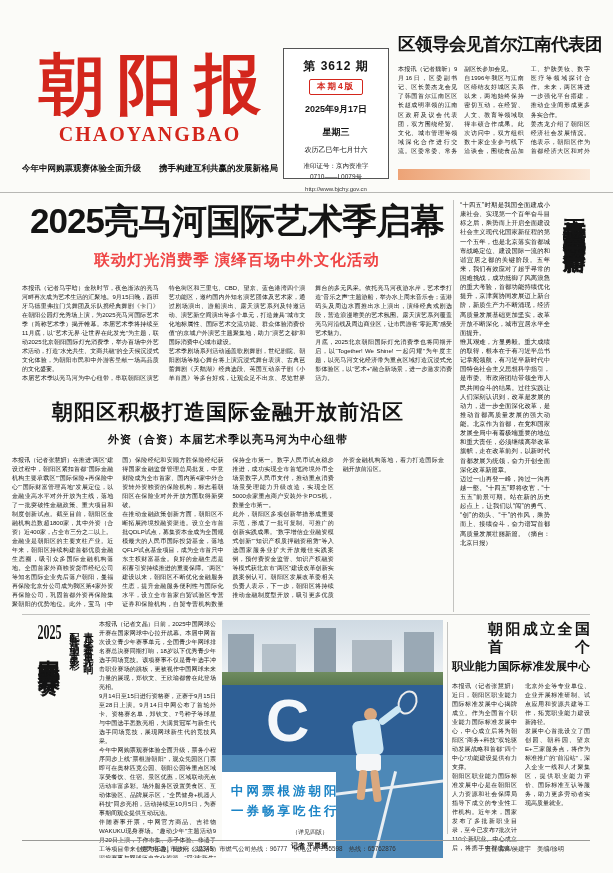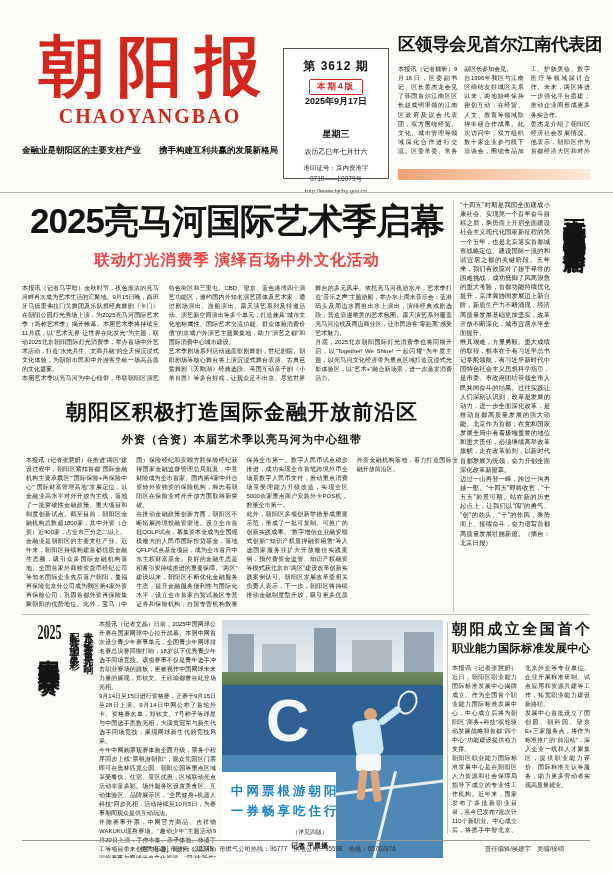--- a/index.html
+++ b/index.html
@@ -1,50 +1,50 @@
 <!DOCTYPE html>
 <html lang="zh"><head>
 <meta charset="utf-8">
 <style>
   html,body{margin:0;padding:0;background:#d9d9d6;font-family:"Liberation Sans","DejaVu Sans",sans-serif;}
   .page{position:relative;width:613px;height:873px;margin:0 auto;background:#fbfbf8;color:#141414;overflow:hidden;}
   .justify{text-align:justify;}
   .pre{white-space:pre-line;}
 
   
-  .masthead{position:absolute;left:22px;top:32px;width:256px;}
+  .masthead{position:absolute;left:22px;top:50px;width:256px;}
   .mast-title{font-family:"Liberation Serif","DejaVu Serif",serif;font-weight:900;font-size:66px;line-height:1.05;color:#d3261c;text-align:center;letter-spacing:12px;text-indent:12px;}
   .mast-pinyin{font-family:"Liberation Serif","DejaVu Serif",serif;font-weight:700;font-size:20px;color:#d3261c;text-align:center;letter-spacing:2px;margin-top:4px;}
   .mast-org{display:flex;justify-content:space-between;font-size:8.5px;font-weight:700;margin-top:17px;white-space:nowrap;}
 
   .issue-box{position:absolute;left:283px;top:48px;width:106px;height:131px;border:1px solid #555;box-sizing:border-box;text-align:center;padding-top:9px;background:#fff;}
   .issue-no{font-size:12px;font-weight:800;letter-spacing:1px;}
   .issue-pages{display:inline-block;border:1px solid #d3261c;color:#d3261c;font-size:8.5px;font-weight:700;letter-spacing:2px;padding:1px 7px;border-radius:2px;}
-  .issue-date{font-size:9px;font-weight:700;margin-top:0;}
-  .issue-weekday{font-size:9px;font-weight:700;margin-top:20px;}
+  .issue-date{font-size:9px;font-weight:700;margin-top:8px;}
+  .issue-weekday{font-size:9px;font-weight:700;margin-top:10px;}
   .issue-lunar{font-size:7px;margin-top:6px;}
   .issue-license{font-size:6.5px;margin-top:7px;color:#222;}
   .issue-license-no{font-size:6.5px;margin-top:2px;color:#222;}
   .issue-url{font-size:6px;margin-top:4px;color:#333;}
 
   .tr-article{position:absolute;left:398px;top:32px;width:192px;}
   .tr-headline{font-family:"Liberation Serif","DejaVu Serif",serif;font-size:17.5px;font-weight:900;white-space:nowrap;letter-spacing:-0.5px;}
   .tr-body{margin-top:9px;height:97px;column-count:3;column-gap:7px;column-fill:auto;font-size:6px;line-height:1.52;overflow:hidden;}
   .tr-bar{margin-top:7px;height:11px;background:linear-gradient(90deg,#eda376 0%,#f5c7a6 45%,#fbe9da 100%);}
 
   .header-rule{position:absolute;left:0;top:192px;width:613px;border-top:1px solid #b7b7b4;}
 
   
   .lead{position:absolute;left:22px;top:202px;width:430px;}
   .lead-headline{font-size:35px;font-weight:900;text-align:center;letter-spacing:-1px;line-height:1.1;}
   .lead-sub{font-family:"Liberation Serif","DejaVu Serif",serif;font-size:15.5px;font-weight:900;color:#ef4444;text-align:center;margin-top:9px;letter-spacing:1px;}
   .lead-body{margin-top:13px;height:106px;column-count:3;column-gap:10px;column-fill:auto;font-size:6px;line-height:1.5;overflow:hidden;}
 
   
-  .finance{position:absolute;left:26px;top:398px;width:432px;}
+  .finance{position:absolute;left:12px;top:398px;width:432px;}
   .fin-headline{font-family:"Liberation Serif","DejaVu Serif",serif;font-size:21px;font-weight:900;text-align:center;letter-spacing:1px;}
   .fin-sub{font-family:"Liberation Serif","DejaVu Serif",serif;font-size:11px;font-weight:700;text-align:center;margin-top:6px;letter-spacing:1px;}
   .fin-body{margin-top:9px;height:153px;column-count:4;column-gap:9px;column-fill:auto;font-size:6px;line-height:1.5;overflow:hidden;}
 
   
   .v-rule-top{position:absolute;left:453px;top:200px;width:1px;height:412px;background:#c3c3c0;}
   .editorial{position:absolute;left:460px;top:200px;width:130px;height:412px;display:flex;}
   .ed-body{flex:1;font-size:6.3px;line-height:1.45;overflow:hidden;}
   .ed-headline{width:34px;margin-left:6px;writing-mode:vertical-rl;text-orientation:upright;font-family:"Liberation Serif","DejaVu Serif",serif;font-size:23px;font-weight:900;letter-spacing:2px;height:100%;}
 
@@ -80,40 +80,40 @@
   .pl-shorts{left:134px;top:134px;width:25px;height:17px;background:#f4f6f8;border-radius:3px;}
   .pl-leg1{left:136px;top:150px;width:8px;height:30px;background:#dba87e;border-radius:3px;transform:rotate(6deg);}
   .pl-leg2{left:150px;top:150px;width:8px;height:32px;background:#dba87e;border-radius:3px;transform:rotate(-7deg);}
   .ph-caption{position:absolute;left:0;bottom:0;width:114px;box-sizing:border-box;background:#fff;padding:10px 8px 7px 9px;}
   .cap-line{color:#1b84c6;font-size:12.5px;font-weight:900;letter-spacing:3px;white-space:nowrap;line-height:1.55;}
   .cap-note{font-size:6px;color:#333;text-align:right;margin-top:7px;}
   .cap-credit{font-size:7px;font-weight:700;color:#222;text-align:right;margin-top:4px;}
 
   
   .br-article{position:absolute;left:452px;top:620px;width:138px;}
-  .br-h1{font-family:Liberation Sans, sans-serif;font-size:15px;font-weight:900;text-align:justify;text-align-last:justify;line-height:1.2;}
+  .br-h1{font-family:Liberation Sans, sans-serif;font-size:15px;font-weight:900;text-align:justify;text-align-last:justify;line-height:1.2;margin-left:36px;}
   .br-h2{font-family:Liberation Sans, sans-serif;font-size:11.3px;font-weight:900;text-align:justify;text-align-last:justify;margin-top:3px;}
   .br-body{margin-top:8px;height:176px;column-count:2;column-gap:8px;column-fill:auto;font-size:6px;line-height:1.5;overflow:hidden;}
 
   
   .footer-rule{position:absolute;left:22px;top:840px;width:568px;border-top:1px solid #9a9a97;}
   .footer{position:absolute;left:22px;top:845px;width:568px;display:flex;font-size:6.3px;color:#333;}
   .footer-left{margin-left:118px;}
   .footer-right{margin-left:auto;margin-right:26px;}
 </style>
 </head>
 <body>
 
 <div class="page">
 
   <div class="masthead">
     <div class="mast-title">朝阳报</div>
     <div class="mast-pinyin">CHAOYANGBAO</div>
     <div class="mast-org">
-      <span>金融业是朝阳区的主要支柱产业</span>
+      <span>今年中网购票观赛体验全面升级</span>
       <span>携手构建互利共赢的发展新格局</span>
     </div>
   </div>
 
   <div class="issue-box">
     <div class="issue-no">第 3612 期</div>
     <div class="issue-pages">本期4版</div>
     <div class="issue-date">2025年9月17日</div>
     <div class="issue-weekday">星期三</div>
     <div class="issue-lunar">农历乙巳年七月廿六</div>

